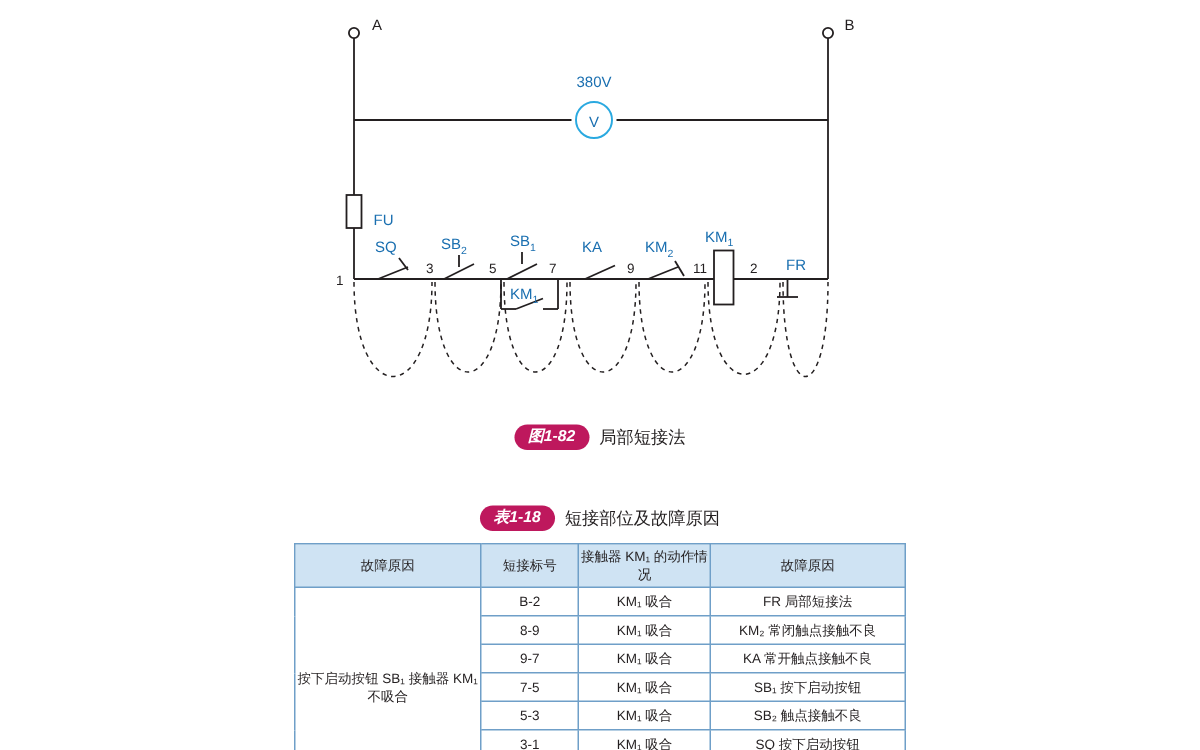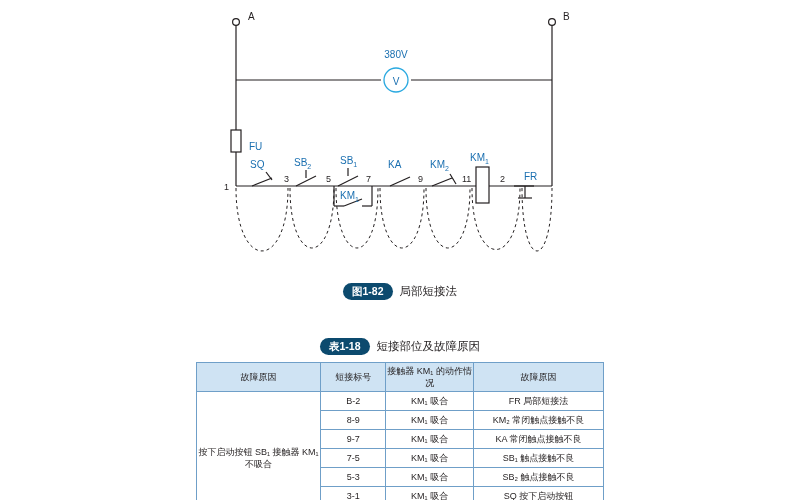--- a/index.html
+++ b/index.html
@@ -33,28 +33,29 @@
     position: absolute;
     left: 0;
     top: 283px;
     width: 800px;
     text-align: center;
     font-size: 11px;
     color: #231f20;
   }
   .badge {
     display: inline-block;
-    background: #0c4a6e;
+    background: #be185d;
     color: #ffffff;
     font-weight: bold;
     border-radius: 9px;
     padding: 2px 9px;
     font-size: 10.5px;
     line-height: 13px;
     vertical-align: middle;
+    font-style: italic;
   }
   .cap-text {
     display: inline-block;
     margin-left: 7px;
     vertical-align: middle;
     font-size: 11.5px;
     color: #231f20;
   }
   .table-caption {
     position: absolute;
@@ -225,26 +226,26 @@
           <td class="fault-cell">FR 局部短接法</td>
         </tr>
         <tr>
           <td class="code-cell">8-9</td>
           <td class="action-cell">KM₁ 吸合</td>
           <td class="fault-cell">KM₂ 常闭触点接触不良</td>
         </tr>
         <tr>
           <td class="code-cell">9-7</td>
           <td class="action-cell">KM₁ 吸合</td>
-          <td class="fault-cell">KA 常闭触点接触不良</td>
+          <td class="fault-cell">KA 常开触点接触不良</td>
         </tr>
         <tr>
           <td class="code-cell">7-5</td>
           <td class="action-cell">KM₁ 吸合</td>
-          <td class="fault-cell">SB₁ 触点接触不良</td>
+          <td class="fault-cell">SB₁ 按下启动按钮</td>
         </tr>
         <tr>
           <td class="code-cell">5-3</td>
           <td class="action-cell">KM₁ 吸合</td>
           <td class="fault-cell">SB₂ 触点接触不良</td>
         </tr>
         <tr>
           <td class="code-cell">3-1</td>
           <td class="action-cell">KM₁ 吸合</td>
           <td class="fault-cell">SQ 按下启动按钮</td>

